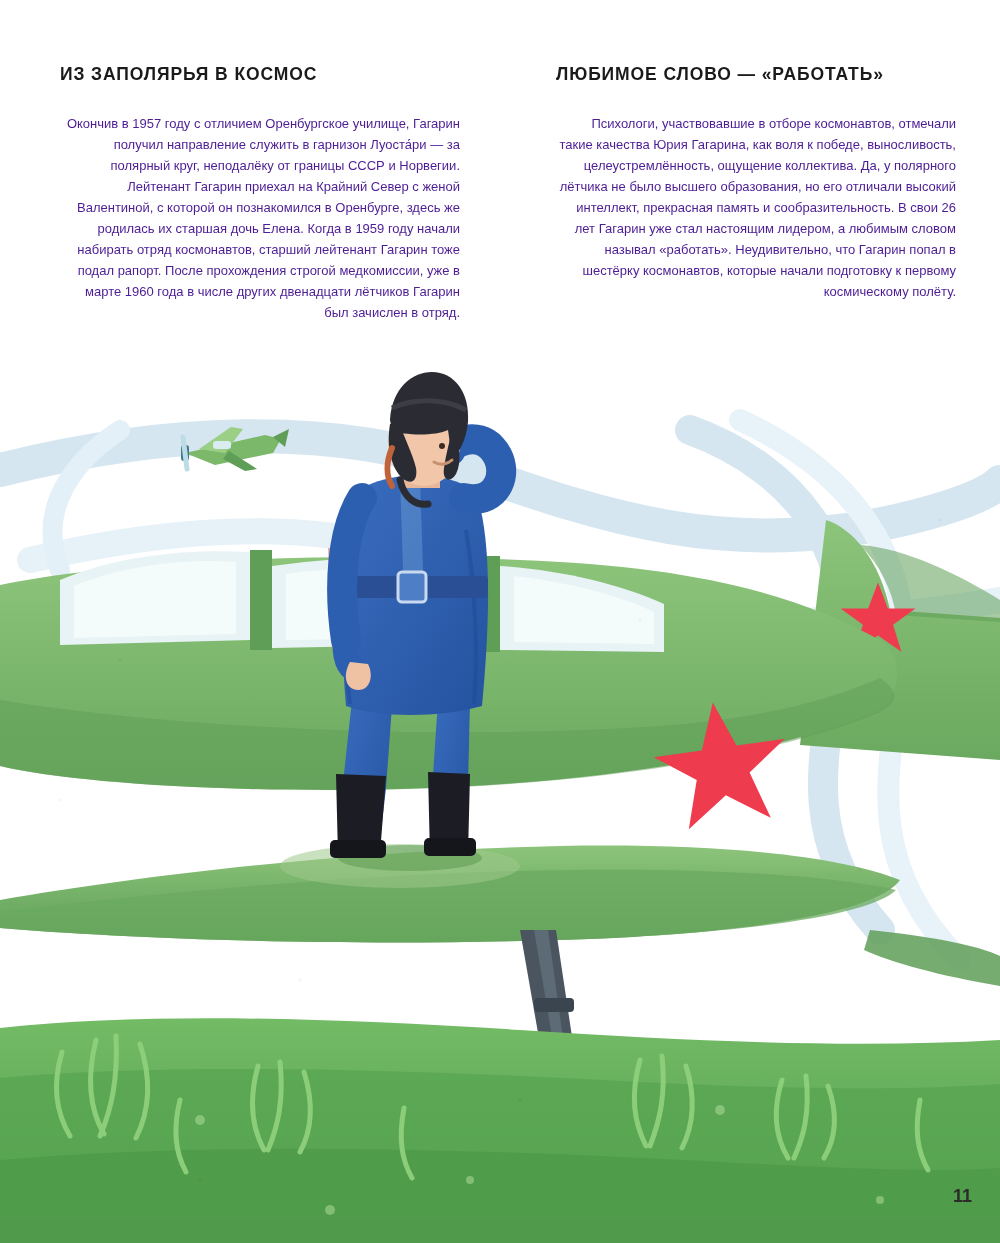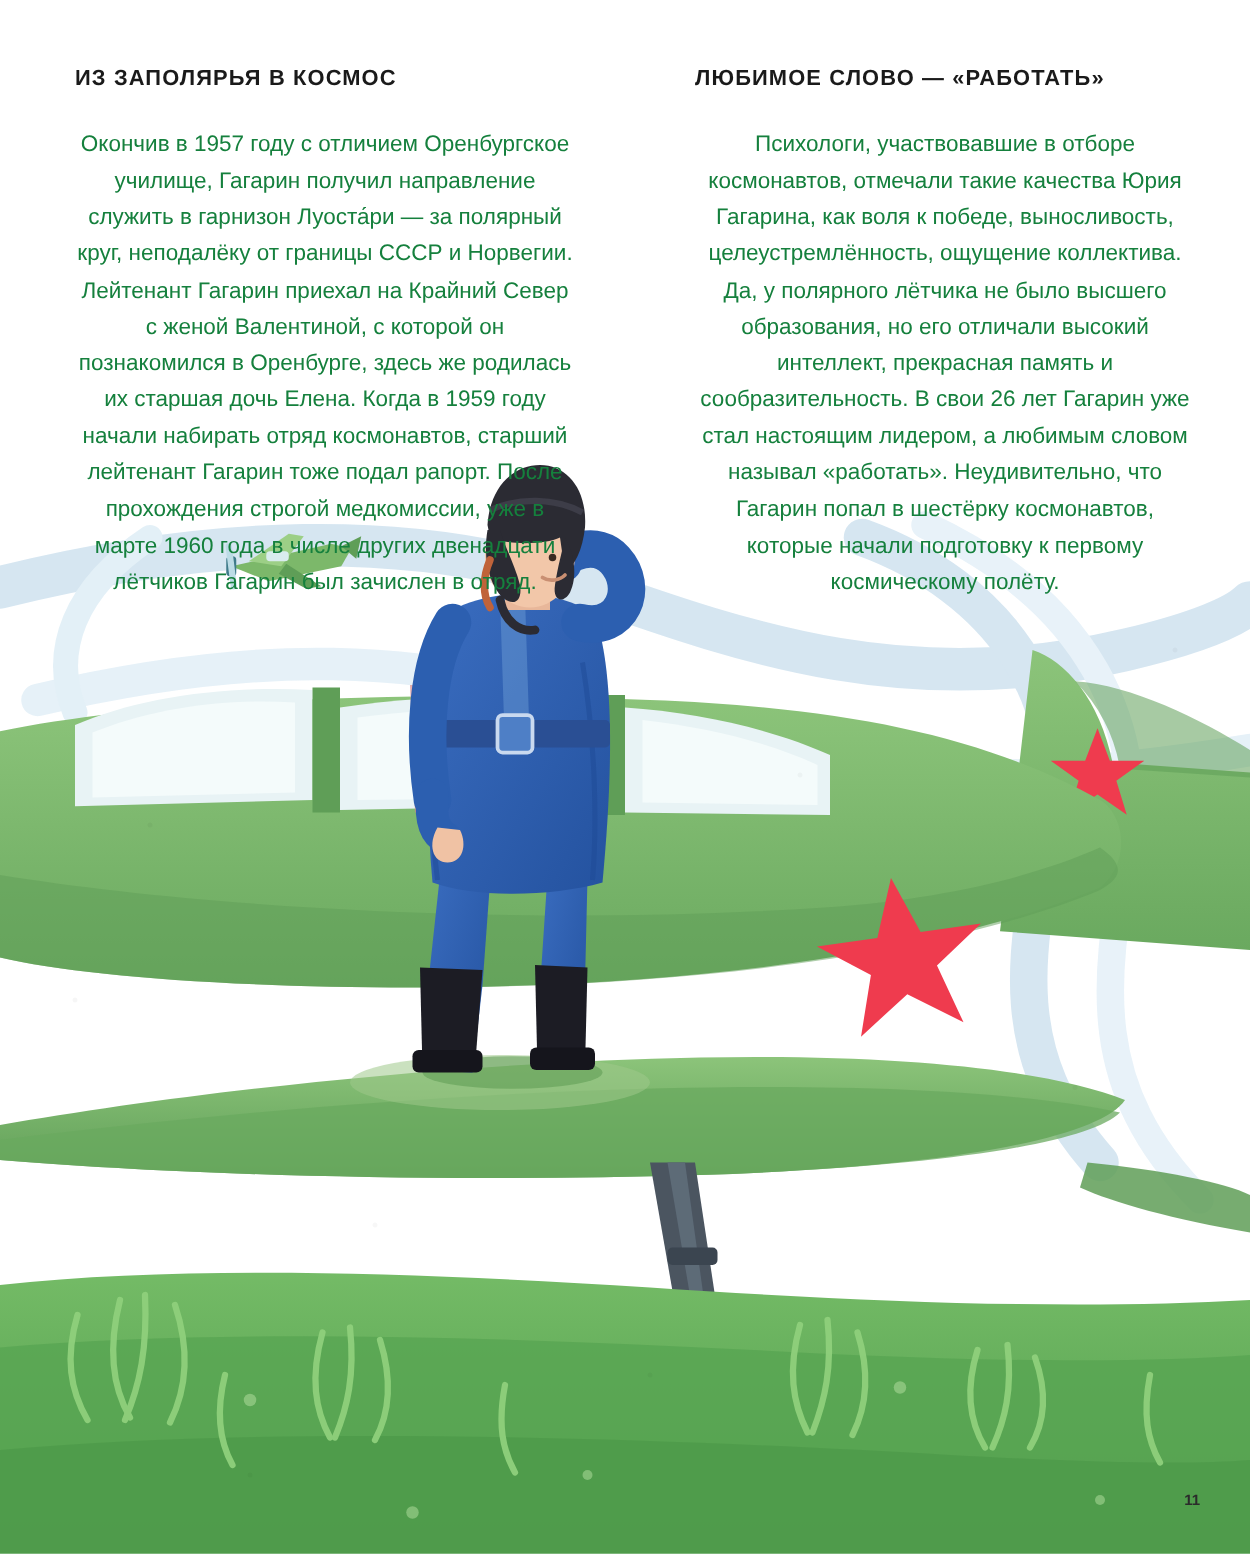--- a/index.html
+++ b/index.html
@@ -14,54 +14,54 @@
     position: relative;
     width: 1000px;
     height: 1243px;
     overflow: hidden;
     background: #ffffff;
   }
 
   
   .text-area {
     position: absolute;
-    top: 0; left: 0;
+    top: 12px; left: 0;
     width: 956px;
     height: 400px;
     z-index: 40;
   }
   .column {
     position: absolute;
     top: 52px;
   }
   .col-left { left: 60px; width: 400px; }
   .col-right { left: 543px; width: 400px; margin-left: 13px; }
 
   .heading {
     font-size: 17.5px;
     font-weight: bold;
     letter-spacing: 0.9px;
     color: #1a1a1a;
     margin: 0 0 28px 0;
     line-height: 1.2;
   }
   .body-text {
-    font-size: 18px;
+    font-size: 13px;
     line-height: 1.62;
-    color: #15803d;
+    color: #4c1d95;
     margin: 0;
-    text-align: center;
+    text-align: right;
   }
 
   
   .page-number {
     position: absolute;
-    right: 40px;
+    right: 28px;
     bottom: 36px;
-    font-size: 12px;
+    font-size: 18px;
     font-weight: bold;
     color: #2b2b2b;
     z-index: 60;
   }
 
   
   .illustration {
     position: absolute;
     top: 0; left: 0;
     width: 1000px;

